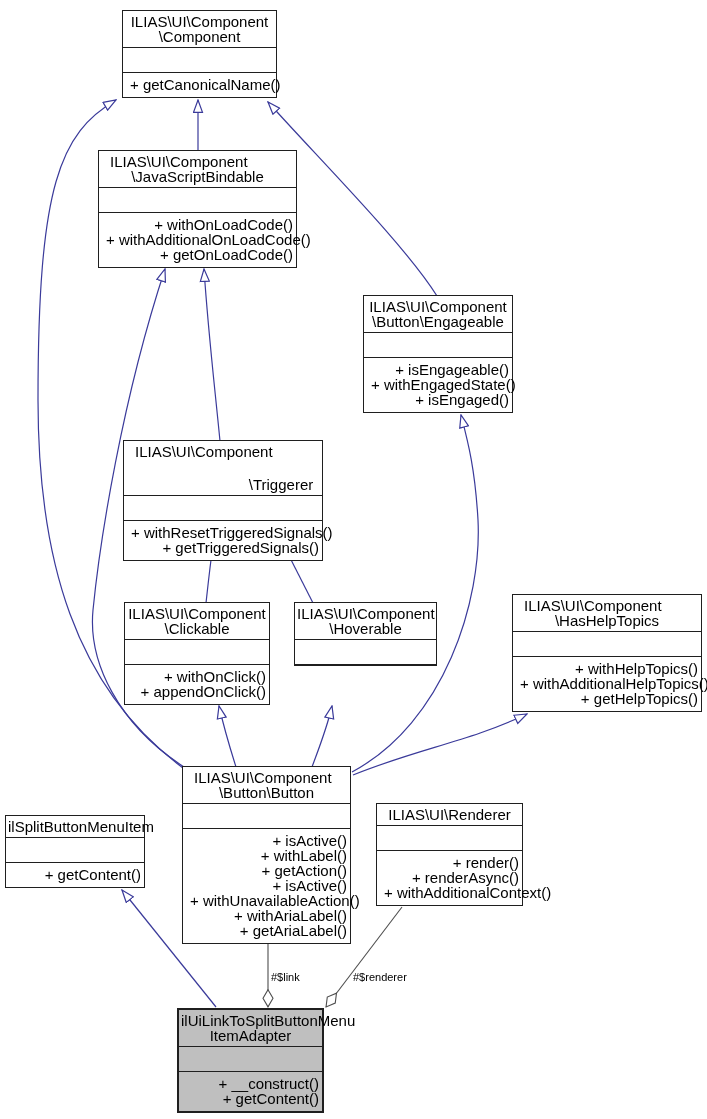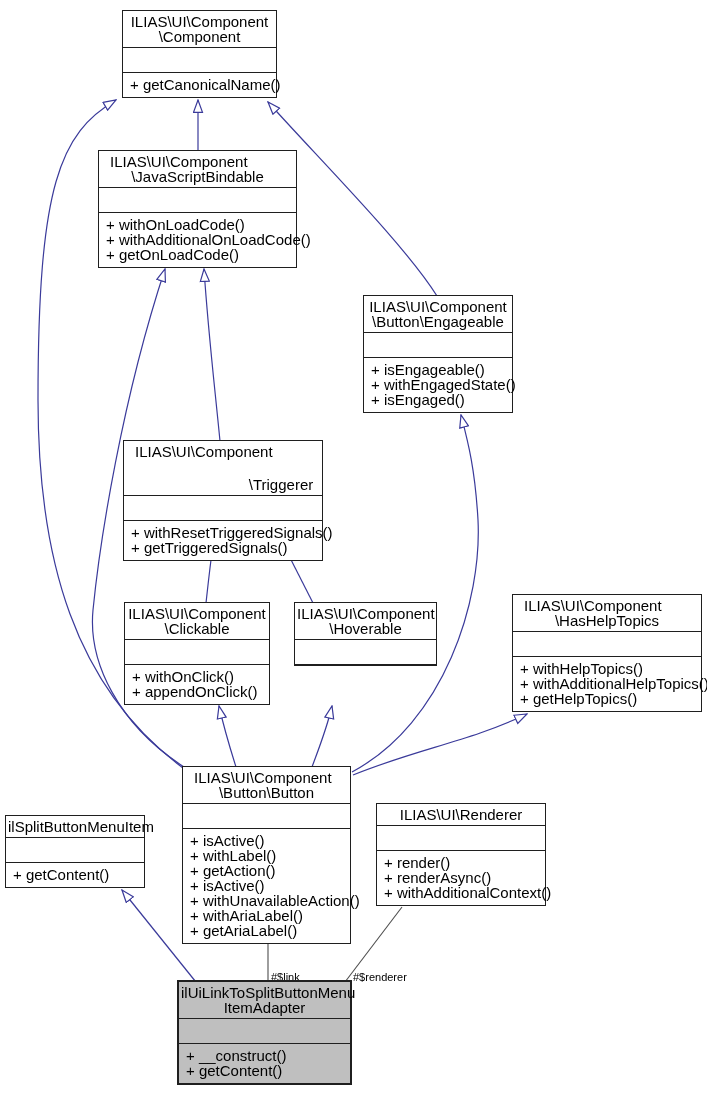--- a/index.html
+++ b/index.html
@@ -18,21 +18,21 @@
     position:absolute; box-sizing:border-box;
     background:var(--box-fill); border:1.3px solid var(--box-border);
     color:var(--text-color); font-size:15px;
   }
   .ubox .t { padding:3px 2px; border-bottom:1.3px solid var(--box-border); }
   .ubox .t div { line-height:15px; text-align:center; white-space:nowrap; }
   .ubox .t div.left { text-align:left; padding-left:9px; }
   .ubox .t div.indent { transform:translateX(58px);margin-top:18px; }
   .ubox .e { height:24px; border-bottom:1.3px solid var(--box-border); }
   .ubox .m { padding:4px 3px 5px 7px; }
-  .ubox .m div { line-height:15px; white-space:nowrap; }
+  .ubox .m div { line-height:15px; white-space:nowrap;text-align:right; }
   .ubox.highlight { background:var(--highlight-fill); border-width:2px; }
 </style>
 </head>
 <body>
 
 <div id="canvas">
 
   <svg id="edges" width="707" height="1119" viewBox="0 0 707 1119" xmlns="http://www.w3.org/2000/svg">
     <defs>
       <marker id="mTri" viewBox="0 0 14 11" markerWidth="14" markerHeight="11" refX="13.2" refY="5.5" orient="auto" markerUnits="userSpaceOnUse">
@@ -165,33 +165,33 @@
   <div class="ubox" style="left:5px; top:815px; width:140px;">
     <div class="t">
       <div>ilSplitButtonMenuItem</div>
     </div>
     <div class="e"></div>
     <div class="m">
       <div>+ getContent()</div>
     </div>
   </div>
 
-  <div class="ubox" style="left:376px; top:803px; width:170px;">
+  <div class="ubox" style="left:376px; top:803px; width:147px;">
     <div class="t">
       <div>ILIAS\UI\Renderer</div>
     </div>
     <div class="e"></div>
     <div class="m">
       <div>+ render()</div>
       <div>+ renderAsync()</div>
       <div>+ withAdditionalContext()</div>
     </div>
   </div>
 
-  <div class="ubox highlight" style="left:177px; top:980px; width:175px;">
+  <div class="ubox highlight" style="left:177px; top:1008px; width:147px;">
     <div class="t">
       <div>ilUiLinkToSplitButtonMenu</div>
       <div>ItemAdapter</div>
     </div>
     <div class="e"></div>
     <div class="m">
       <div>+ __construct()</div>
       <div>+ getContent()</div>
     </div>
   </div>

